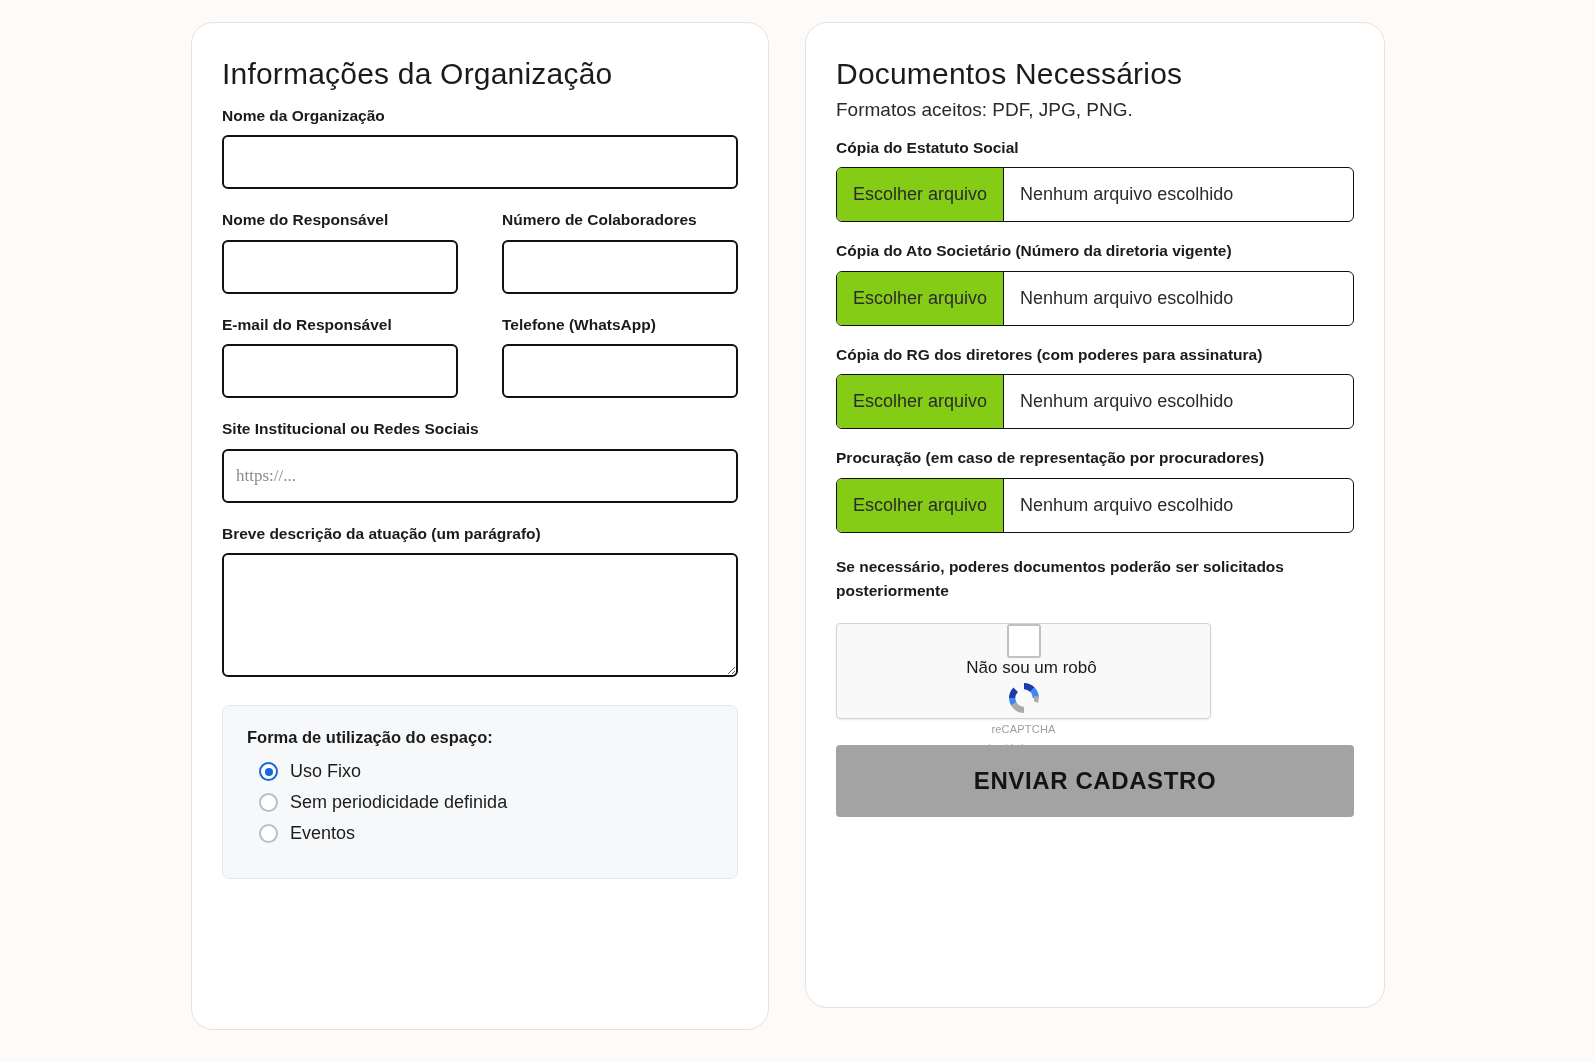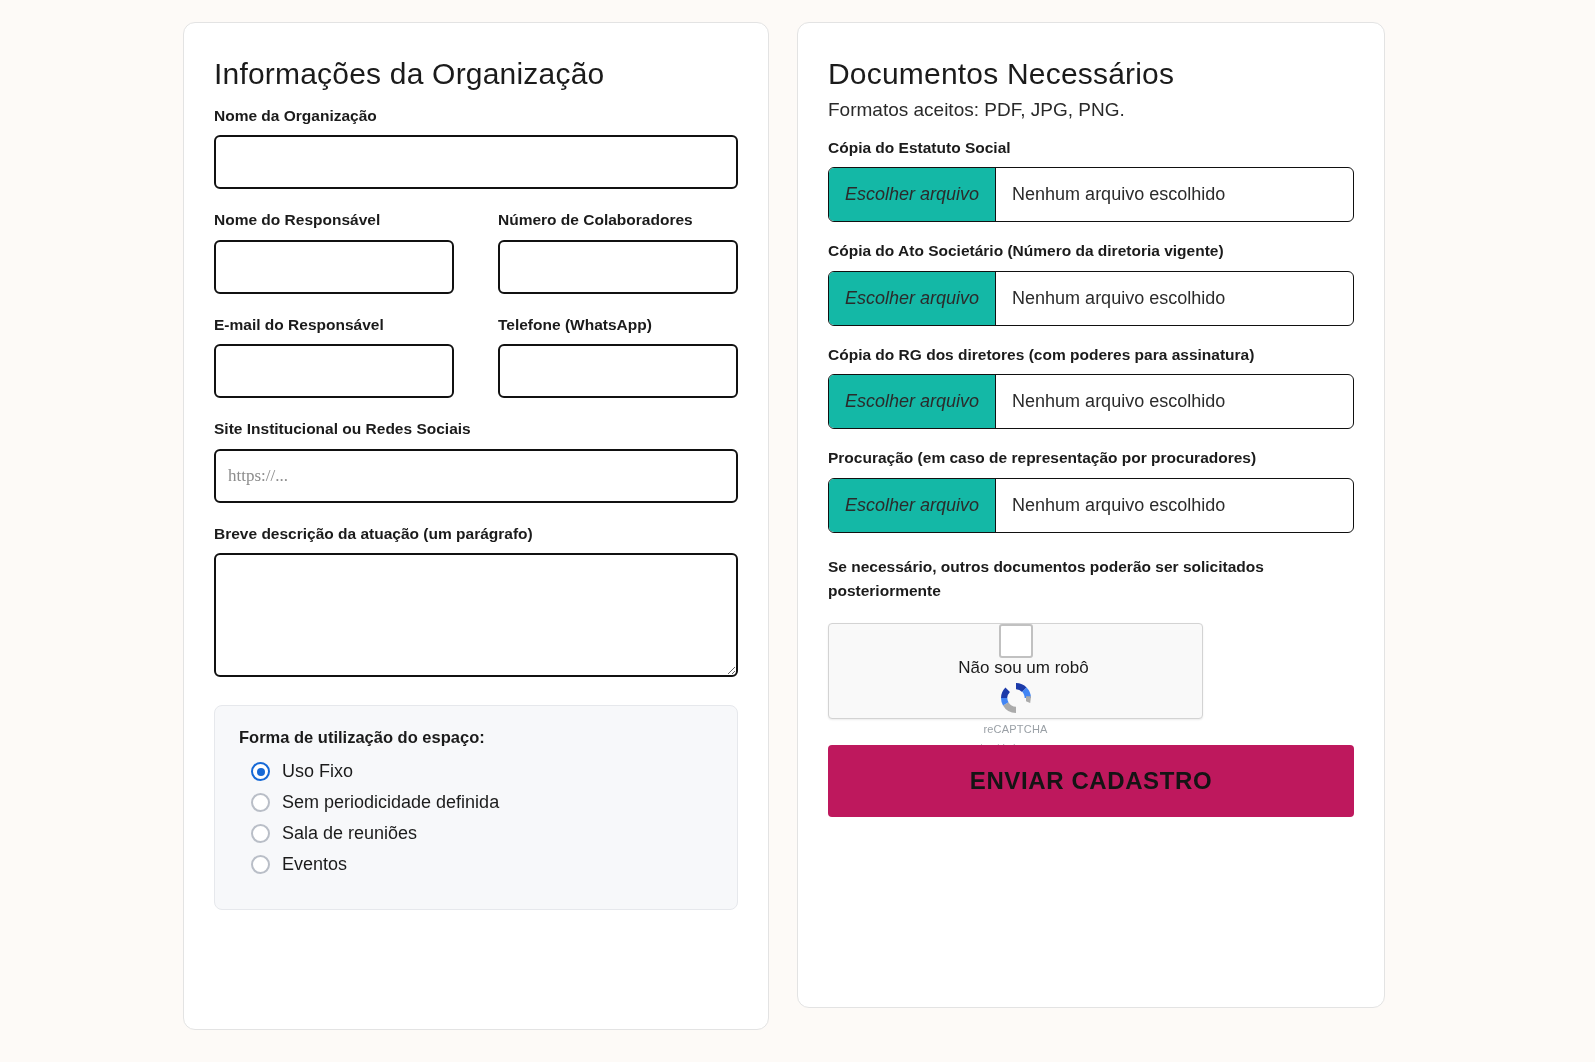--- a/index.html
+++ b/index.html
@@ -16,22 +16,23 @@
     width: 1595px;
     height: 1062px;
     display: flex;
     gap: 28px;
     padding: 22px 210px 22px 183px;
     align-items: flex-start;
   }
   .card {
     background: #ffffff;
     border: 1px solid #e3e3e3;
-    border-radius: 12px;
+    border-radius: 22px;
     padding: 28px 30px 30px 30px;
+    margin-left: 8px;
   }
   .card-left { width: 587px; min-height: 1008px; }
   .card-right { width: 589px; min-height: 986px; }
 
   h2.card-title {
     font-size: 30px;
     font-weight: 400;
     margin: 6px 0 14px 0;
     letter-spacing: 0.2px;
     color: #1b1b1b;
@@ -126,26 +127,25 @@
     border-radius: 6px;
     height: 55px;
     overflow: hidden;
     background: #fff;
     margin-bottom: 4px;
   }
   .file-btn {
     display: flex;
     align-items: center;
     padding: 0 16px;
-    background: #14b8a6;
+    background: #84cc16;
     border-right: 1.5px solid #111111;
     font-size: 18px;
     color: #2b2b2b;
     white-space: nowrap;
-    font-style: italic;
   }
   .file-name {
     display: flex;
     align-items: center;
     padding: 0 16px;
     font-size: 18px;
     color: #2b2b2b;
     white-space: nowrap;
     overflow: hidden;
   }
@@ -196,21 +196,21 @@
     color: #9aa0a6;
     letter-spacing: 0.2px;
   }
   .rc-legal {
     font-size: 9.5px;
     color: #9aa0a6;
   }
   .submit-btn {
     width: 100%;
     height: 72px;
-    background: #be185d;
+    background: #a3a3a3;
     border: none;
     border-radius: 4px;
     color: #141414;
     font-size: 24px;
     font-weight: bold;
     letter-spacing: 0.6px;
     font-family: "Liberation Sans Narrow", "Liberation Sans", sans-serif;
     cursor: pointer;
   }
 </style>
@@ -265,24 +265,20 @@
       <div class="radio-row">
         <span class="radio-dot checked"></span>
         <span class="radio-label">Uso Fixo</span>
       </div>
       <div class="radio-row">
         <span class="radio-dot"></span>
         <span class="radio-label">Sem periodicidade definida</span>
       </div>
       <div class="radio-row">
         <span class="radio-dot"></span>
-        <span class="radio-label">Sala de reuniões</span>
-      </div>
-      <div class="radio-row">
-        <span class="radio-dot"></span>
         <span class="radio-label">Eventos</span>
       </div>
     </div>
   </section>
 
   <section class="card card-right">
     <h2 class="card-title">Documentos Necessários</h2>
     <p class="subtitle">Formatos aceitos: PDF, JPG, PNG.</p>
 
     <div class="doc-block">
@@ -310,21 +306,21 @@
     </div>
 
     <div class="doc-block">
       <label class="field-label">Procuração (em caso de representação por procuradores)</label>
       <div class="file-input">
         <span class="file-btn">Escolher arquivo</span>
         <span class="file-name">Nenhum arquivo escolhido</span>
       </div>
     </div>
 
-    <p class="note">Se necessário, outros documentos poderão ser solicitados posteriormente</p>
+    <p class="note">Se necessário, poderes documentos poderão ser solicitados posteriormente</p>
 
     <div class="recaptcha">
       <span class="rc-check"></span>
       <span class="rc-text">Não sou um robô</span>
       <span class="rc-brand">
         <svg class="rc-logo" width="40" height="40" viewBox="0 0 48 48">
           <path fill="#1c3aa9" d="M24 6c5 0 9.5 2 12.7 5.3l-5.4 5.4A11.3 11.3 0 0 0 24 13.4V6z"></path>
           <path fill="#4285f4" d="M36.7 11.3A18 18 0 0 1 42 24h-7.6c0-2.9-1.1-5.6-3-7.6l5.3-5.1z"></path>
           <path fill="#ababab" d="M24 42a18 18 0 0 1-15.6-9l6.6-3.8A10.6 10.6 0 0 0 24 34.6V42z"></path>
           <path fill="#4285f4" d="M8.4 33A18 18 0 0 1 6 24h7.6c0 1.9.5 3.7 1.4 5.2L8.4 33z"></path>

